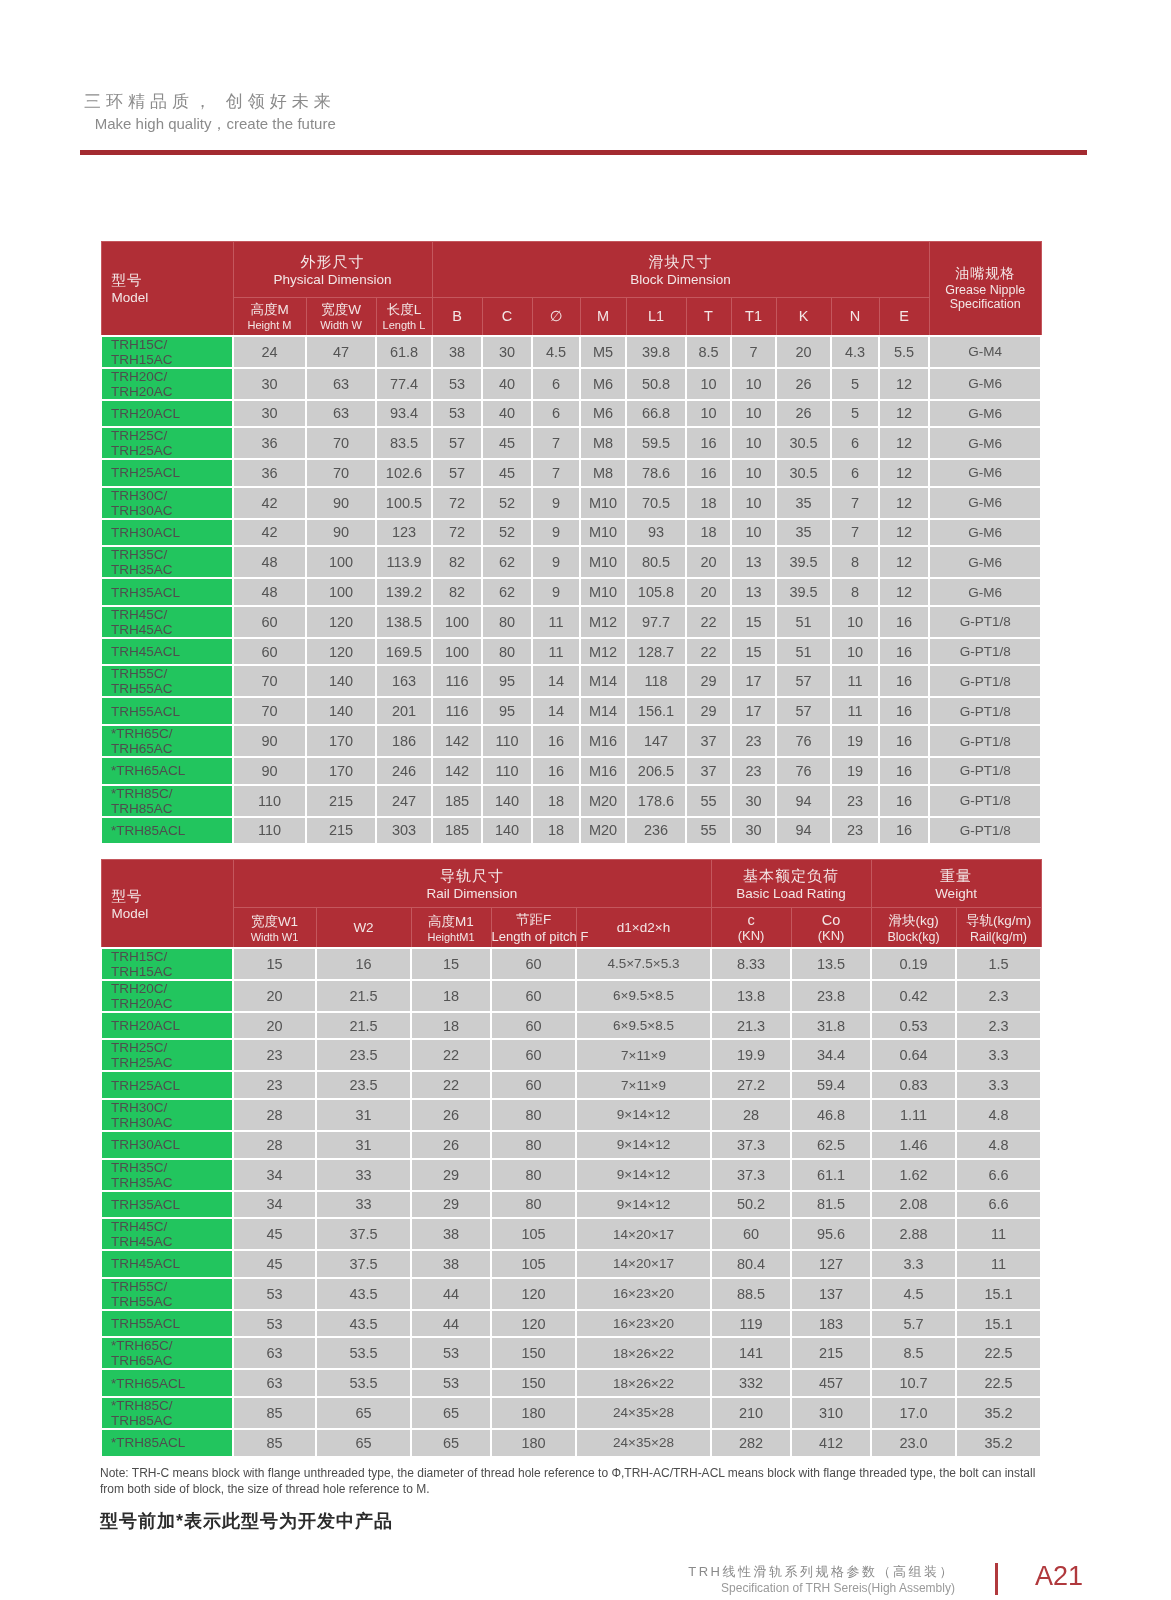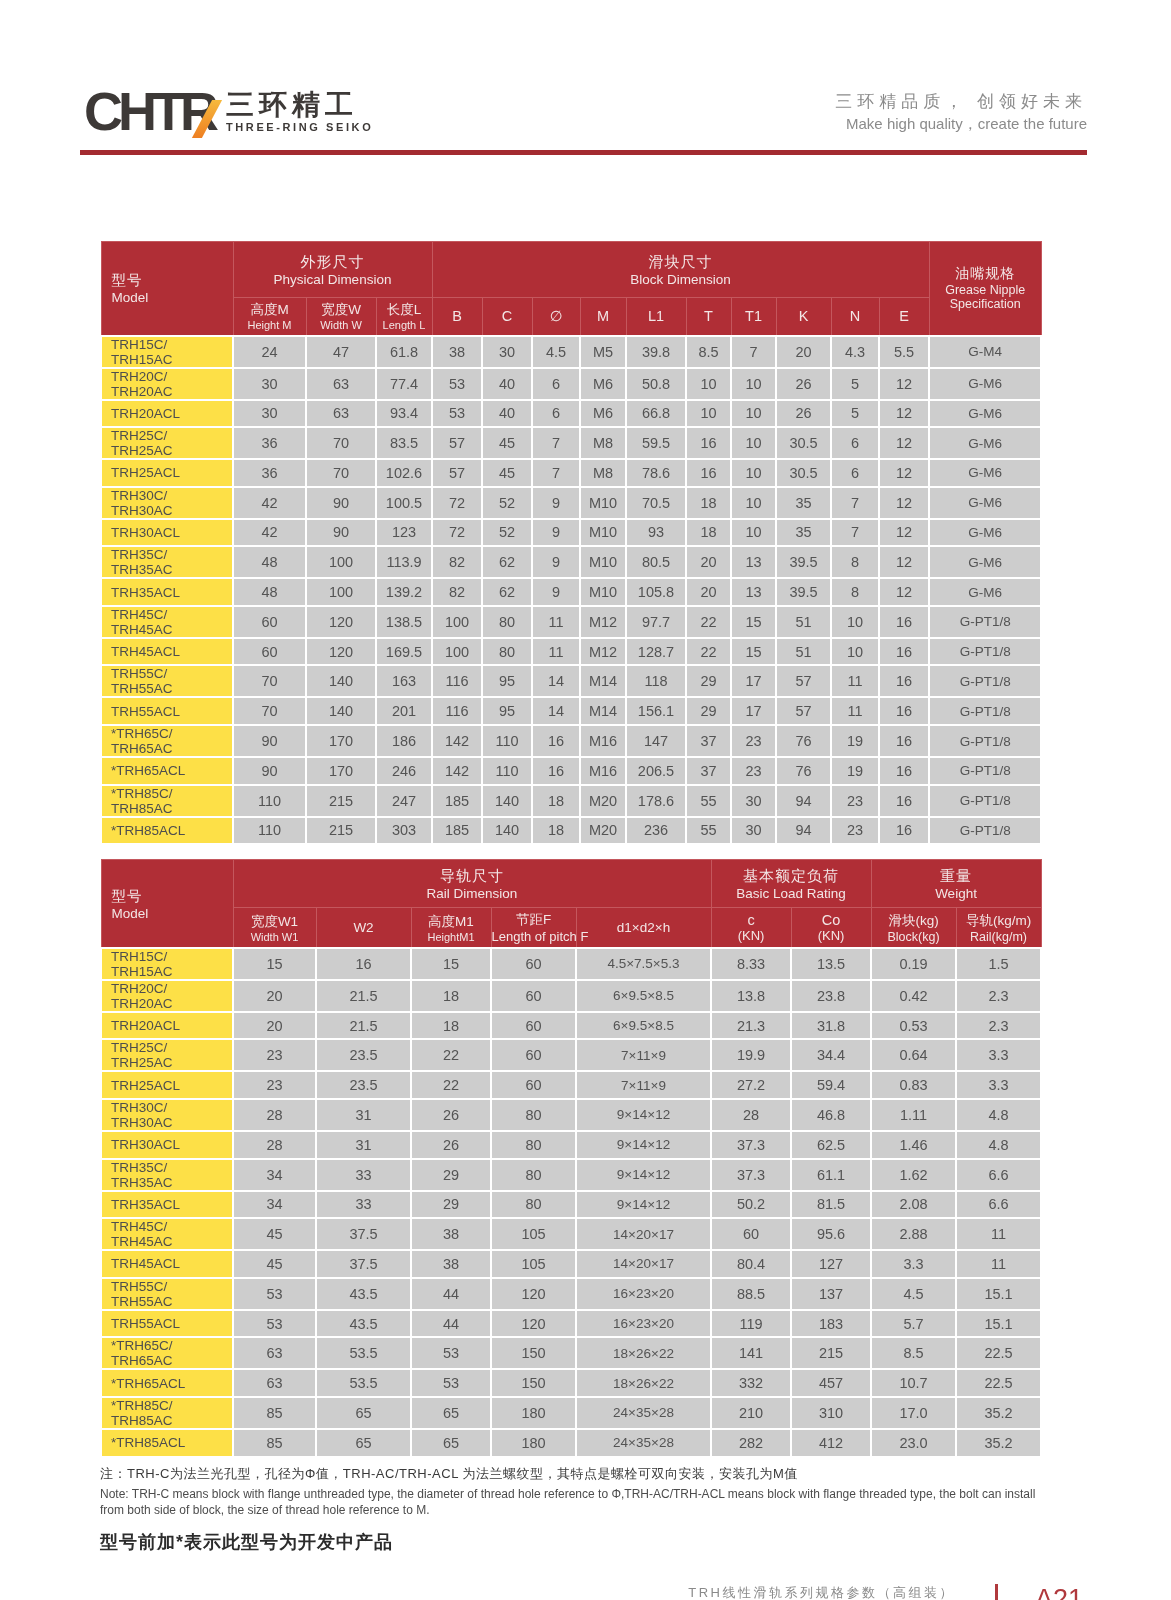--- a/index.html
+++ b/index.html
@@ -18,21 +18,21 @@
   .slogan-cn { font-size:17px; color:#8b8b8b; letter-spacing:5px;margin-top:34px; }
   .slogan-en { font-size:15px; color:#8b8b8b; margin-top:2px; }
   .red-rule { height:5px; background:#a32b30; margin:4px 84px 0 80px; }
 
   
   table { border-collapse:collapse; table-layout:fixed; width:940px; margin-left:100px; }
   .tbl1 { margin-top:86px; }
   .tbl2 { margin-top:14px; }
   th { background:#b02e36; color:#f3e6e6; font-weight:normal; border:1px solid #c4575d; vertical-align:middle; text-align:center; }
   td { border:2px solid #ffffff; height:27.6px; vertical-align:middle; }
-  td.model-cell { background:#fde047; color:#4e4e4e; font-size:13.5px; text-align:left; padding-left:9px; }
+  td.model-cell { background:#22c55e; color:#4e4e4e; font-size:13.5px; text-align:left; padding-left:9px; }
   td.data-cell { background:#cdcdcd; color:#545454; font-size:14.5px; text-align:center; }
   .g-cn { display:block; font-size:15px; letter-spacing:1px; }
   .g-en { display:block; font-size:13.5px; }
   .s-cn { display:block; font-size:13.5px; }
   .s-en { display:block; font-size:11px; }
   .model-th { text-align:left; padding-left:10px;margin-top:20px; }
   .model-th .g-cn { font-size:14.5px; }
   .model-th .g-en { font-size:13.5px; }
   .grease-th .g-cn { font-size:14px; }
   .grease-th .g-en { font-size:12.5px; line-height:1.15; }
@@ -45,43 +45,33 @@
   .row2-t2 th:nth-child(6) .s-en, .row2-t2 th:nth-child(7) .s-en { font-size:13px; }
   .row2-t2 th:nth-child(8) .s-en, .row2-t2 th:nth-child(9) .s-en { font-size:12.5px; }
   .tbl1 td:last-child { font-size:13.5px;margin-top:44px; }
   .tbl2 td:nth-child(6) { font-size:13.5px; }
 
   
   .notes { width:960px; margin:7px 0 0 100px; }
   .note-cn { font-size:13px; color:#3a3a3a; letter-spacing:0.5px; }
   .note-en { font-size:12px; color:#4c4c4c; line-height:1.35; margin-top:3px; }
   .note-dev { font-size:18px; font-weight:bold; color:#2c2c2c; margin-top:12px; letter-spacing:1px; }
-  .footer { display:flex; justify-content:flex-end; align-items:center; margin:30px 88px 12px 100px;gap:32px; }
+  .footer { display:flex; justify-content:flex-end; margin:30px 88px 12px 100px;gap:32px; }
   .footer-titles { text-align:right; }
   .footer-cn { font-size:13px; color:#8a8a8a; letter-spacing:2.5px; }
   .footer-en { font-size:12px; color:#9a9a9a; }
   .footer-bar { width:3px; height:32px; background:#b0393d; margin:0 5px 0 8px; }
   .footer-page { font-size:27px; color:#b0393d; line-height:1; }
 </style>
 </head>
 <body>
 
 <div class="page">
 
   <div class="header">
-    <div class="logo">
-      <div class="logo-chtr">
-        <span>CHTR</span>
-        <span class="logo-slash"></span>
-      </div>
-      <div class="logo-names">
-        <span class="logo-cn">三环精工</span>
-        <span class="logo-en">THREE-RING SEIKO</span>
-      </div>
-    </div>
     <div class="slogan">
       <div class="slogan-cn">三环精品质， 创领好未来</div>
       <div class="slogan-en">Make high quality，create the future</div>
     </div>
   </div>
   <div class="red-rule"></div>
 
   <table class="tbl1">
     <colgroup>
       <col style="width:132px">
@@ -711,21 +701,20 @@
           <td class="data-cell">24×35×28</td>
           <td class="data-cell">282</td>
           <td class="data-cell">412</td>
           <td class="data-cell">23.0</td>
           <td class="data-cell">35.2</td>
         </tr>
       </tbody>
   </table>
 
   <div class="notes">
-    <div class="note-cn">注：TRH-C为法兰光孔型，孔径为Φ值，TRH-AC/TRH-ACL 为法兰螺纹型，其特点是螺栓可双向安装，安装孔为M值</div>
     <div class="note-en">Note: TRH-C means block with flange unthreaded type, the diameter of thread hole reference to Φ,TRH-AC/TRH-ACL means block with flange threaded type, the bolt can install from both side of block, the size of thread hole reference to M.</div>
     <div class="note-dev">型号前加*表示此型号为开发中产品</div>
   </div>
 
   <div class="footer">
     <div class="footer-titles">
       <div class="footer-cn">TRH线性滑轨系列规格参数（高组装）</div>
       <div class="footer-en">Specification of TRH Sereis(High Assembly)</div>
     </div>
     <div class="footer-bar"></div>

